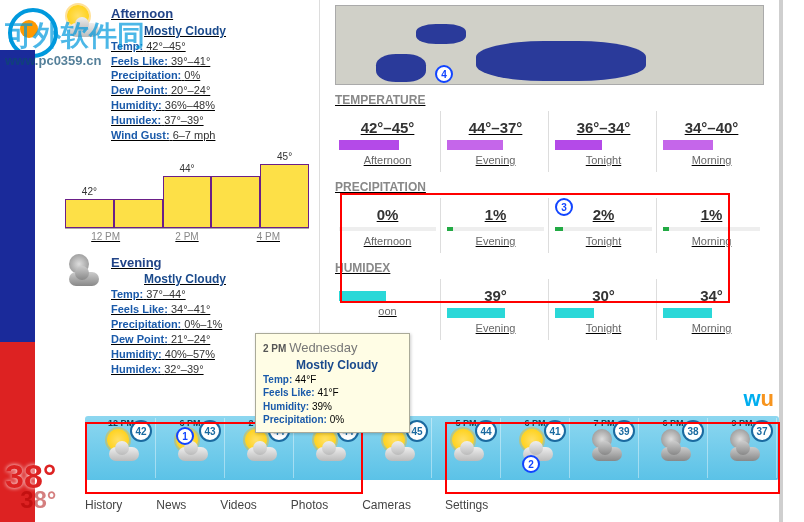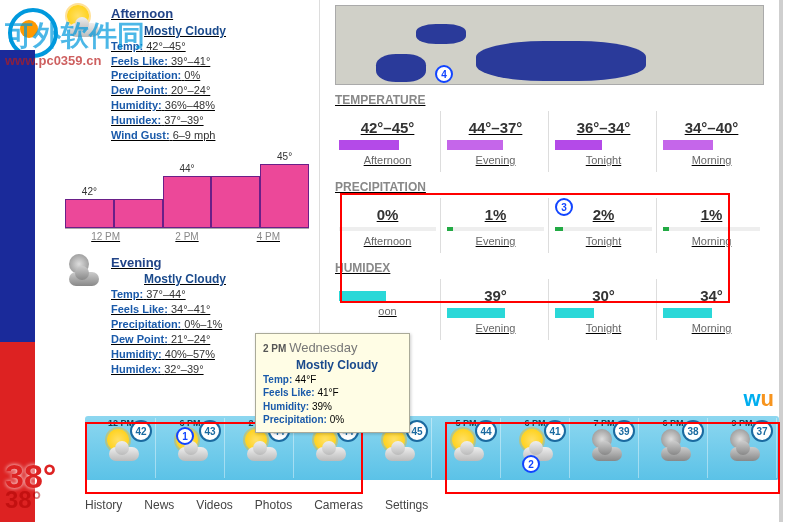--- a/index.html
+++ b/index.html
@@ -1,20 +1,20 @@
 <!DOCTYPE html>
 <html><head>
 <meta charset="utf-8">
 <style>
 * { margin: 0; padding: 0; box-sizing: border-box; font-family: Arial, sans-serif; }
 body { background: #fff; position: relative; width: 804px; height: 522px; overflow: hidden; }
 
 .watermark { position: absolute; top: 17px; left: 5px; z-index: 100; font-size: 28px; font-weight: bold; opacity: 0.7; }
 .watermark .ch { color: #0099dd; }
-.watermark .url { font-size: 13px; color: #b91c1c; display: block; margin-top: -2px; }
+.watermark .url { font-size: 13px; color: #0c4a6e; display: block; margin-top: -2px; }
 .wm-circle { width: 50px; height: 50px; border: 4px solid #0099dd; border-radius: 50%; position: absolute; top: 8px; left: 8px; }
 .wm-circle::after { content: ""; position: absolute; top: 8px; left: 8px; width: 18px; height: 18px; background: #ff9900; border-radius: 50%; }
 
 .left-gauge { position: absolute; left: 0; top: 50px; bottom: 0; width: 35px; background: #1a2a9a; }
 .left-gauge::after { content: ""; position: absolute; bottom: 0; left: 0; width: 100%; height: 180px; background: #d22; }
 
 .main { position: absolute; left: 40px; right: 25px; top: 0; bottom: 42px; display: flex; text-decoration: underline; }
 .left-panel { width: 280px; padding: 5px 10px 5px 25px; border-right: 1px solid #ddd; }
 .right-panel { flex: 1; padding: 5px 15px; position: relative; }
 
@@ -30,21 +30,21 @@
 .sun-cloud .sun { width: 22px; height: 22px; background: radial-gradient(#ffe066,#ffcc00); border-radius: 50%; position: absolute; top: 0; left: 2px; box-shadow: 0 0 0 2px rgba(255,180,0,.4); }
 .sun-cloud .cloud { position: absolute; bottom: 0; left: 4px; width: 30px; height: 14px; background: linear-gradient(#eee,#bbb); border-radius: 8px; }
 .sun-cloud .cloud::before { content: ""; position: absolute; top: -6px; left: 6px; width: 14px; height: 14px; background: inherit; border-radius: 50%; }
 
 .moon-cloud { width: 38px; height: 32px; position: relative; }
 .moon-cloud .moon { width: 20px; height: 20px; background: radial-gradient(#ddd,#888); border-radius: 50%; position: absolute; top: 0; left: 4px; }
 .moon-cloud .cloud { position: absolute; bottom: 0; left: 4px; width: 30px; height: 14px; background: linear-gradient(#ccc,#888); border-radius: 8px; }
 .moon-cloud .cloud::before { content: ""; position: absolute; top: -6px; left: 6px; width: 14px; height: 14px; background: inherit; border-radius: 50%; }
 
 .mini-chart { position: relative; height: 80px; margin-top: 6px; border-bottom: 1px solid #aaa; }
-.bar { position: absolute; bottom: 0; width: 20%; background: #ec4899; border: 1px solid #6a1f88; }
+.bar { position: absolute; bottom: 0; width: 20%; background: #fde047; border: 1px solid #6a1f88; }
 .bar span { position: absolute; top: -14px; width: 100%; text-align: center; font-size: 10px; color: #333; }
 .xaxis { display: flex; color: #888; font-size: 10px; margin-top: 2px; }
 .xaxis span { flex: 1; text-align: center; }
 
 .sat-img { width: 100%; height: 80px; background: #d0d0c8; position: relative; overflow: hidden; border: 1px solid #aaa; }
 .sat-img .blob { position: absolute; background: #2a3a9a; border-radius: 40%; }
 
 .section-title { color: #888; font-size: 12px; font-weight: bold; margin: 8px 0 4px; }
 .tiles { display: flex; gap: 2px; }
 .tile { flex: 1; border-right: 1px solid #ddd; padding: 8px 4px 6px; text-align: center; font-size: 11px; color: #666; }
@@ -60,25 +60,25 @@
 .tooltip { position: absolute; left: 255px; top: 333px; width: 155px; background: #fffde5; border: 1px solid #aa9; padding: 5px 7px; font-size: 10px; line-height: 1.35; z-index: 60; box-shadow: 1px 1px 3px rgba(0,0,0,.2); }
 .tooltip .tt-title { color: #555; font-weight: bold; }
 .tooltip .tt-day { color: #777; font-size: 13px; }
 
 .forecast-strip { position: absolute; left: 85px; right: 25px; bottom: 42px; height: 64px; background: linear-gradient(#8dd7f0,#5bc2e7); border-radius: 3px; display: flex; padding: 2px; z-index: 40; }
 .fcell { flex: 1; border-right: 1px solid rgba(255,255,255,.4); position: relative; text-align: center; }
 .fcell .time { font-size: 9px; color: #06455a; font-weight: bold; }
 .fcell .ficon { width: 32px; height: 26px; margin: 1px auto 0; position: relative; }
 .fcell .temp-pill { position: absolute; top: 2px; right: 3px; background: #fff; border: 2px solid #1a6aa0; border-radius: 50%; font-size: 10px; font-weight: bold; color: #1a6aa0; width: 22px; height: 22px; display: flex; align-items: center; justify-content: center; }
 
-.current-temp { position: absolute; left: 5px; bottom: 8px; z-index: 50; text-align: left; }
+.current-temp { position: absolute; left: 5px; bottom: 8px; z-index: 50; text-align: right; }
 .temp-big { font-size: 34px; font-weight: bold; color: #d22; text-shadow: 0 0 4px #fff; }
 .temp-shadow { font-size: 24px; font-weight: bold; color: #a00; opacity: .5; margin-top: -10px; }
 
-.bottom-nav { position: absolute; left: 85px; bottom: 10px; display: flex; gap: 22px; font-size: 12px; color: #444; }
+.bottom-nav { position: absolute; left: 85px; bottom: 10px; display: flex; gap: 34px; font-size: 12px; color: #444; }
 .bottom-nav span { cursor: pointer; }
 
 .redbox { position: absolute; border: 2px solid red; z-index: 55; pointer-events: none; }
 .bluecircle { position: absolute; width: 18px; height: 18px; border: 2px solid #14f; background: #fff; border-radius: 50%; color: #14f; font-size: 10px; font-weight: bold; text-align: center; line-height: 15px; z-index: 56; }
 
 .bg-curve { position: absolute; right: 0; top: 0; bottom: 0; width: 25px; background: #fff; border-left: 4px solid #cfcfcf; border-radius: 0 14px 14px 0; }
 
 .wu-logo { position: absolute; right: 30px; bottom: 110px; font-size: 22px; font-weight: bold; z-index: 50; }
 .wu-logo .w { color: #00aeef; }
 .wu-logo .u { color: #f7941e; }
@@ -107,21 +107,21 @@
         </div>
       <div class="detail-col">
         <div class="period-title">Afternoon</div>
         <div class="condition">Mostly Cloudy</div>
         <div><span class="label">Temp:</span> <span class="val">42°–45°</span></div>
         <div><span class="label">Feels Like:</span> <span class="val">39°–41°</span></div>
         <div><span class="label">Precipitation:</span> <span class="val">0%</span></div>
         <div><span class="label">Dew Point:</span> <span class="val">20°–24°</span></div>
         <div><span class="label">Humidity:</span> <span class="val">36%–48%</span></div>
         <div><span class="label">Humidex:</span> <span class="val">37°–39°</span></div>
-        <div><span class="label">Wind Gust:</span> <span class="val">6–9 mph</span></div>
+        <div><span class="label">Wind Gust:</span> <span class="val">6–7 mph</span></div>
       </div>
     </div>
 
     <div class="mini-chart" id="minichart">
         <div class="bar" style="left: 0%; height: 28.3333px;">
           <span>42°</span>
         </div>
         <div class="bar" style="left: 20%; height: 28.3333px;"></div>
         <div class="bar" style="left: 40%; height: 51.6667px;">
           <span>44°</span>

